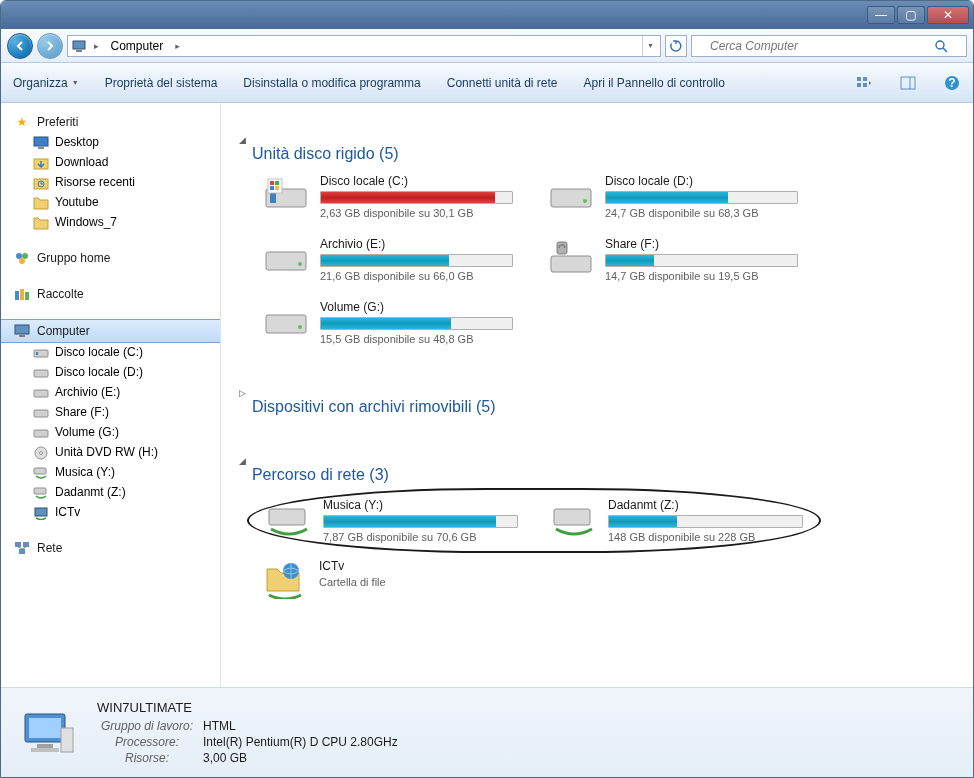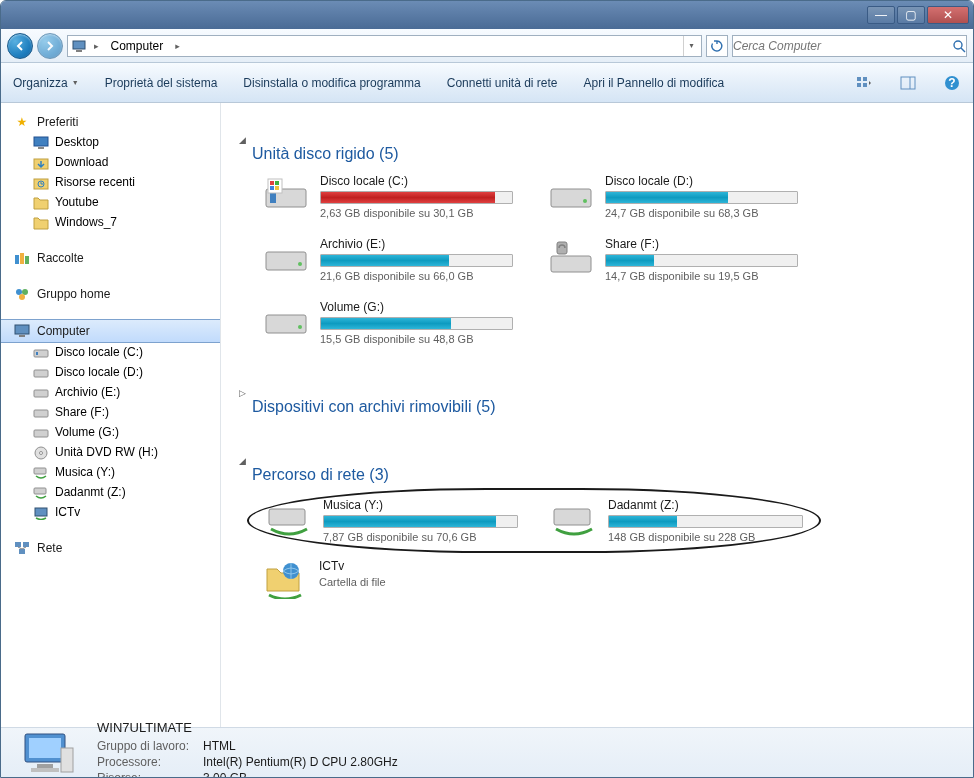--- a/index.html
+++ b/index.html
@@ -10,21 +10,21 @@
 .titlebtn.close { background: linear-gradient(to bottom, #d47070 0%, #b05050 100%); width: 42px; }
 .navbar { height: 34px; background: linear-gradient(to bottom, #f7fbff 0%, #e5eef7 100%); display: flex; align-items: center; padding: 0 6px; gap: 4px; border-bottom: 1px solid #b8c8d8; }
 .navbtn { width: 26px; height: 26px; border-radius: 50%; background: radial-gradient(circle at 30% 30%, #5ab0e0 0%, #2080c0 60%, #1060a0 100%); border: 1px solid #1a5a8a; display: flex; align-items: center; justify-content: center; color: #fff; cursor: pointer; box-shadow: inset 0 1px 2px rgba(255,255,255,0.5); }
 .navbtn.fwd { opacity: 0.6; }
 .breadcrumb { flex: 1; height: 22px; background: #fff; border: 1px solid #a0b0c0; display: flex; align-items: center; padding: 0 2px; gap: 2px; }
 .bc-icon { width: 18px; height: 18px; display: flex; align-items: center; justify-content: center; }
 .bc-seg { padding: 0 6px; height: 20px; display: flex; align-items: center; cursor: pointer; }
 .bc-arrow { color: #606060; font-size: 9px; padding: 0 4px; cursor: pointer; }
 .bc-drop { width: 16px; height: 20px; display: flex; align-items: center; justify-content: center; cursor: pointer; font-size: 8px; color: #606060; border-left: 1px solid #d0d0d0; margin-left: auto; }
 .refresh { width: 22px; height: 22px; border: 1px solid #a0b0c0; background: #fff; display: flex; align-items: center; justify-content: center; cursor: pointer; color: #3070b0; }
-.searchbox { width: 235px; height: 22px; background: #fff; border: 1px solid #a0b0c0; display: flex; align-items: center; padding: 0 0; gap: 4px; }
+.searchbox { width: 276px; height: 22px; background: #fff; border: 1px solid #a0b0c0; display: flex; align-items: center; padding: 0 18px; gap: 4px; }
 .searchbox input { flex: 1; border: none; outline: none; font-style: italic; color: #808080; font-size: 12px; }
 .searchbox .sicon { color: #3070b0; cursor: pointer; }
 .toolbar { height: 40px; background: linear-gradient(to bottom, #f7fbff 0%, #e5eff9 50%, #d5e5f5 100%); display: flex; align-items: center; padding: 0 10px; gap: 22px; border-bottom: 1px solid #b8c8d8; }
 .tbitem { color: #1a3a5a; cursor: pointer; padding: 4px 2px; display: flex; align-items: center; gap: 4px; }
 .tb-drop { font-size: 7px; color: #606060; }
 .tbspacer { flex: 1; }
 .tbicon { width: 22px; height: 22px; display: flex; align-items: center; justify-content: center; cursor: pointer; color: #3070b0; border: 1px solid transparent; }
 .content { flex: 1; display: flex; background: #fff; overflow: hidden; }
 .sidebar { width: 220px; border-right: 1px solid #e0e5ea; padding: 8px 0; overflow-y: auto; }
 .sbgroup { margin-bottom: 14px; }
@@ -44,26 +44,26 @@
 .dicon { width: 48px; height: 40px; display: flex; align-items: center; justify-content: center; font-size: 32px; }
 .dinfo { flex: 1; display: flex; flex-direction: column; gap: 3px; }
 .dname { color: #1a1a1a; }
 .dbar { height: 13px; border: 1px solid #b0b0b0; background: #f0f0f0; position: relative; border-radius: 1px; }
 .dfill { height: 100%; background: linear-gradient(to bottom, #2db5d8 0%, #0e9bc0 50%, #2db5d8 100%); }
 .dfill.red { background: linear-gradient(to bottom, #e04040 0%, #c02020 50%, #e04040 100%); }
 .dtext { color: #606060; font-size: 11px; }
 .circled { border: 2px solid #1a1a1a; border-radius: 50% / 60%; padding: 2px 10px; margin-left: 8px; display: inline-flex; gap: 20px; }
 .folder-item { display: flex; gap: 10px; padding: 6px; width: 265px; margin-left: 16px; cursor: pointer; }
 .ficon { width: 48px; height: 40px; display: flex; align-items: center; justify-content: center; position: relative; }
-.statusbar { height: 50px; background: linear-gradient(to bottom, #f0f5fa 0%, #e5eef7 100%); border-top: 1px solid #d0dae5; display: flex; align-items: center; padding: 0 16px; gap: 20px; }
+.statusbar { height: 90px; background: linear-gradient(to bottom, #f0f5fa 0%, #e5eef7 100%); border-top: 1px solid #d0dae5; display: flex; align-items: center; padding: 0 16px; gap: 20px; }
 .pcicon { width: 60px; height: 50px; display: flex; align-items: center; justify-content: center; }
 .pcinfo { display: flex; flex-direction: column; gap: 2px; }
 .pcname { font-size: 13px; color: #1a1a1a; margin-bottom: 2px; }
 .pcrow { display: flex; gap: 6px; font-size: 11px; }
-.pclabel { color: #606060; text-align: left; width: 100px; }
+.pclabel { color: #606060; text-align: center; width: 100px; font-style: italic; }
 .pcval { color: #1a1a1a; }
 .star { color: #f0b000; }
 .folder-y { color: #f0c040; }
 .drive-gray { color: #a0a0a0; }
 svg { display: block; }
 </style>
 </head>
 <body>
 
 <div class="window">
@@ -120,21 +120,21 @@
   </div>
 
   <div class="toolbar">
     <div class="tbitem">
         <span>Organizza</span>
         <span class="tb-drop">▼</span>
       </div>
     <div class="tbitem">Proprietà del sistema</div>
     <div class="tbitem">Disinstalla o modifica programma</div>
     <div class="tbitem">Connetti unità di rete</div>
-    <div class="tbitem">Apri il Pannello di modifica</div>
+    <div class="tbitem">Apri il Pannello di controllo</div>
     <div class="tbspacer"></div>
     <div class="tbicon">
       <svg width="16" height="14" viewBox="0 0 16 14">
           <rect x="1" y="1" width="4" height="4" fill="#6090c0"></rect>
           <rect x="7" y="1" width="4" height="4" fill="#6090c0"></rect>
           <rect x="1" y="7" width="4" height="4" fill="#6090c0"></rect>
           <rect x="7" y="7" width="4" height="4" fill="#6090c0"></rect>
           <path d="M13 5 L15 7 L13 9" fill="#606060"></path>
         </svg>
     </div>
@@ -203,39 +203,39 @@
               </svg>
             </span>
             <span>Windows_7</span>
           </div>
       </div>
 
       <div class="sbgroup">
         <div class="sbhead">
           <span class="hicon">
               <svg width="18" height="16" viewBox="0 0 18 16">
-                <rect x="2" y="5" width="4" height="9" fill="#4090d0"></rect>
-                <rect x="7" y="3" width="4" height="11" fill="#f0b040"></rect>
-                <rect x="12" y="6" width="4" height="8" fill="#60b060"></rect>
-              </svg>
-            </span>
-          <span class="htxt">Raccolte</span>
+                <circle cx="6" cy="6" r="3" fill="#4090d0"></circle>
+                <circle cx="12" cy="6" r="3" fill="#60b060"></circle>
+                <circle cx="9" cy="11" r="3" fill="#f0b040"></circle>
+              </svg>
+            </span>
+          <span class="htxt">Gruppo home</span>
         </div>
       </div>
 
       <div class="sbgroup">
         <div class="sbhead">
           <span class="hicon">
               <svg width="18" height="16" viewBox="0 0 18 16">
-                <circle cx="6" cy="6" r="3" fill="#4090d0"></circle>
-                <circle cx="12" cy="6" r="3" fill="#60b060"></circle>
-                <circle cx="9" cy="11" r="3" fill="#f0b040"></circle>
-              </svg>
-            </span>
-          <span class="htxt">Gruppo home</span>
+                <rect x="2" y="5" width="4" height="9" fill="#4090d0"></rect>
+                <rect x="7" y="3" width="4" height="11" fill="#f0b040"></rect>
+                <rect x="12" y="6" width="4" height="8" fill="#60b060"></rect>
+              </svg>
+            </span>
+          <span class="htxt">Raccolte</span>
         </div>
       </div>
 
       <div class="sbgroup">
         <div class="sbhead sbitem sel" style="padding-left:12px">
           <span class="hicon">
               <svg width="18" height="16" viewBox="0 0 18 16">
                 <rect x="2" y="2" width="14" height="9" fill="#6090c0" stroke="#305070"></rect>
                 <rect x="6" y="12" width="6" height="2" fill="#808080"></rect>
               </svg>

